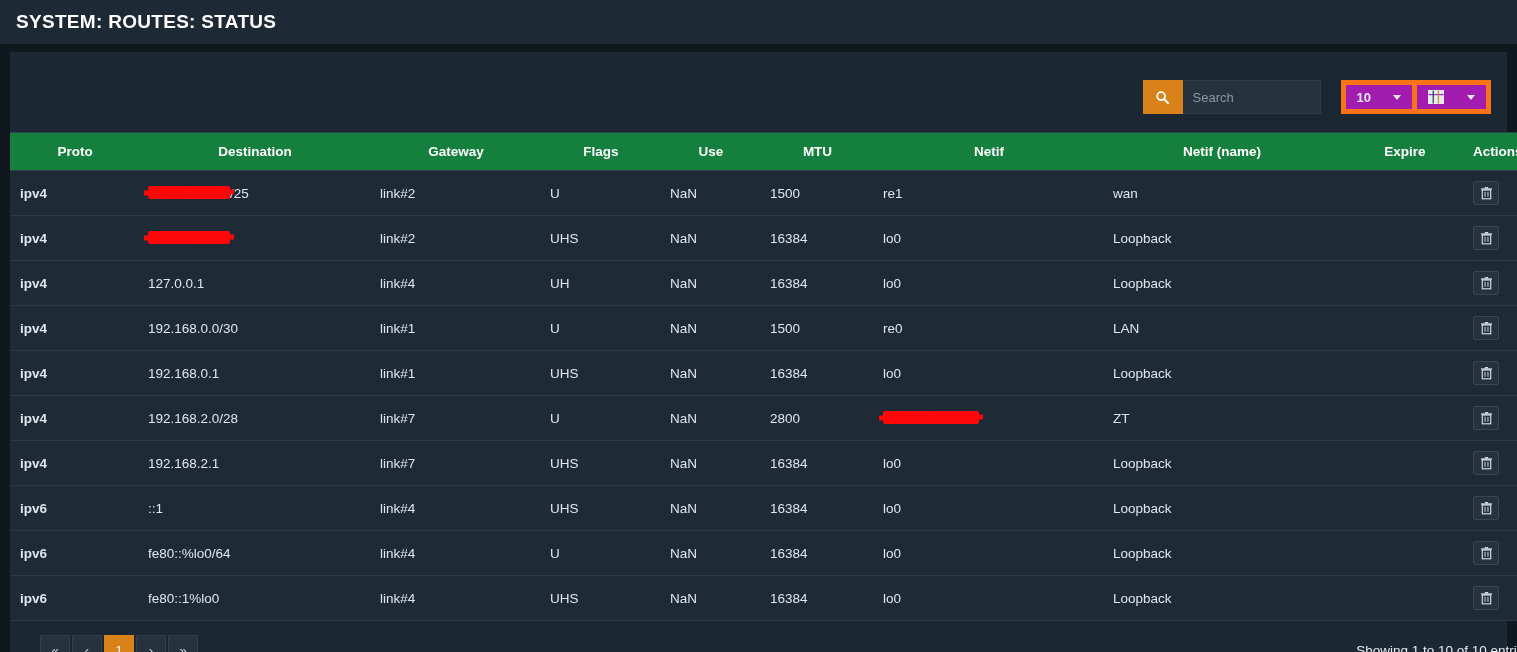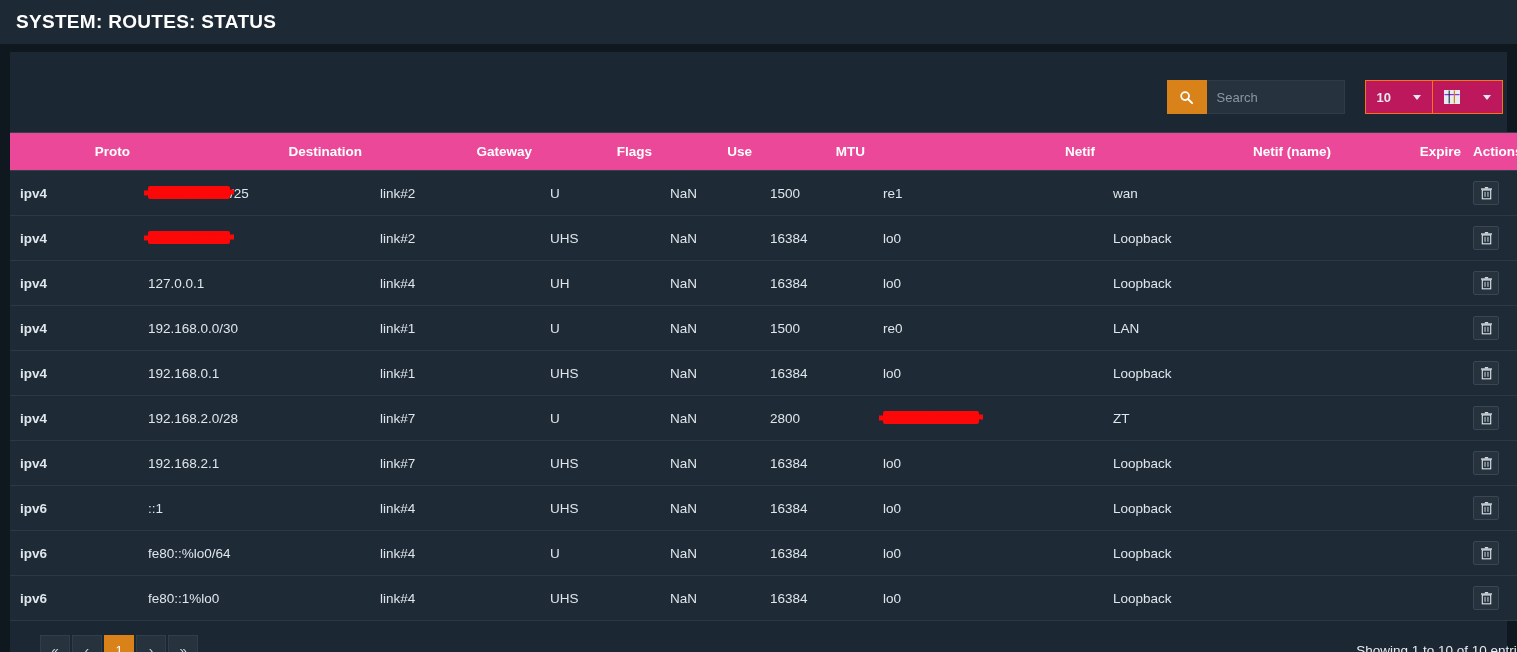--- a/index.html
+++ b/index.html
@@ -34,21 +34,21 @@
     min-height: 500px;
     padding: 0;
   }
 
   
   .toolbar {
     display: flex;
     justify-content: flex-end;
     align-items: center;
     padding: 28px 4px 18px 0;
-    margin-right: 0;
+    margin-right: 12px;
   }
   .search-group {
     display: flex;
     align-items: stretch;
     height: 34px;
   }
   .search-btn {
     width: 40px;
     background: #d9821a;
     border: 1px solid #d9821a;
@@ -64,22 +64,22 @@
     color: #e2e8ee;
     font-size: 13px;
     padding: 0 10px;
     outline: none;
     font-family: "Liberation Sans", sans-serif;
   }
   .search-input::placeholder { color: #8a97a3; }
 
   .btn-group { display: flex; margin-left: 20px; height: 34px; }
   .tbtn {
-    background: #be185d;
-    border: 1px solid #f97316;
+    background: #a21caf;
+    border: 5px solid #f97316;
     color: #e2e8ee;
     font-size: 13px;
     font-weight: bold;
     padding: 0 11px;
     display: flex;
     align-items: center;
     gap: 22px;
     cursor: pointer;
     font-family: "Liberation Sans", sans-serif;
   }
@@ -93,25 +93,25 @@
   }
   .col-icon { display:block; }
 
   
   table.routes {
     width: 100%;
     border-collapse: collapse;
     table-layout: fixed;
   }
   table.routes th {
-    background: #ec4899;
+    background: #15803d;
     color: #ffffff;
     font-size: 13.5px;
     font-weight: bold;
-    text-align: right;
+    text-align: center;
     padding: 11px 8px 11px 10px;
     border-top: 1px solid #32404d;
     border-bottom: 1px solid #32404d;
     white-space: nowrap;
     overflow: hidden;
   }
   table.routes td {
     color: #dfe6ec;
     font-size: 13.5px;
     padding: 10px 8px 10px 10px;

